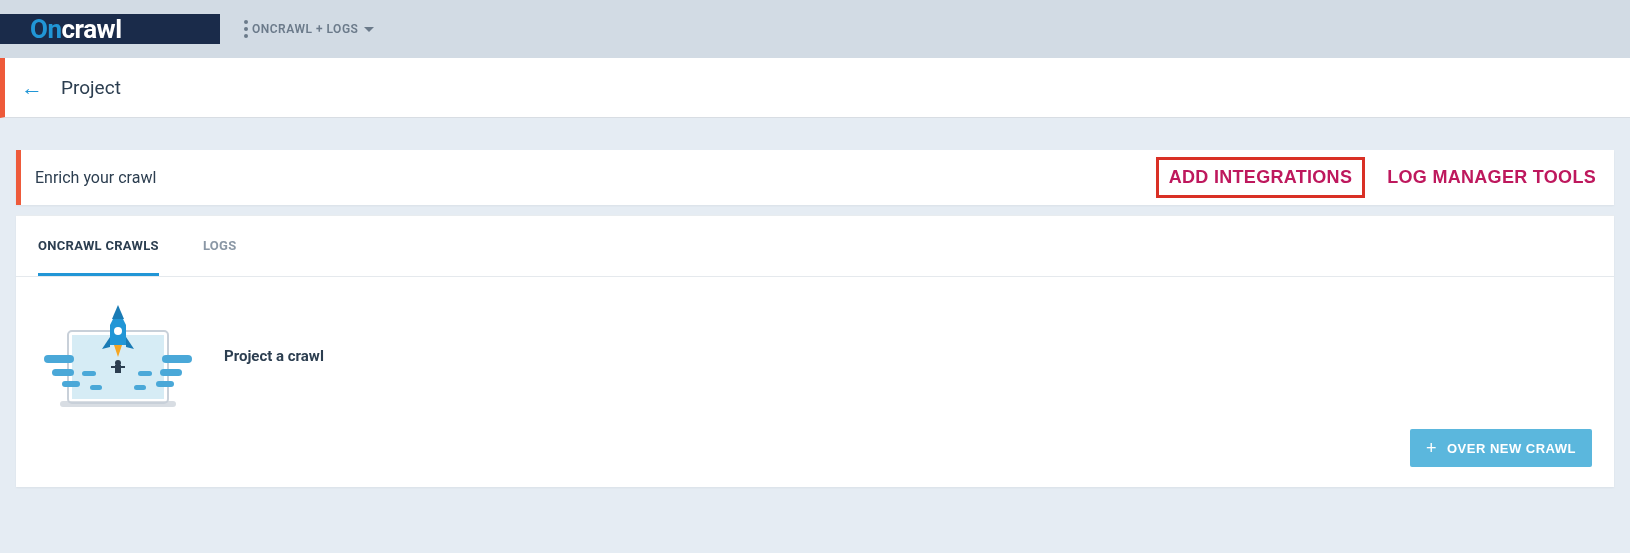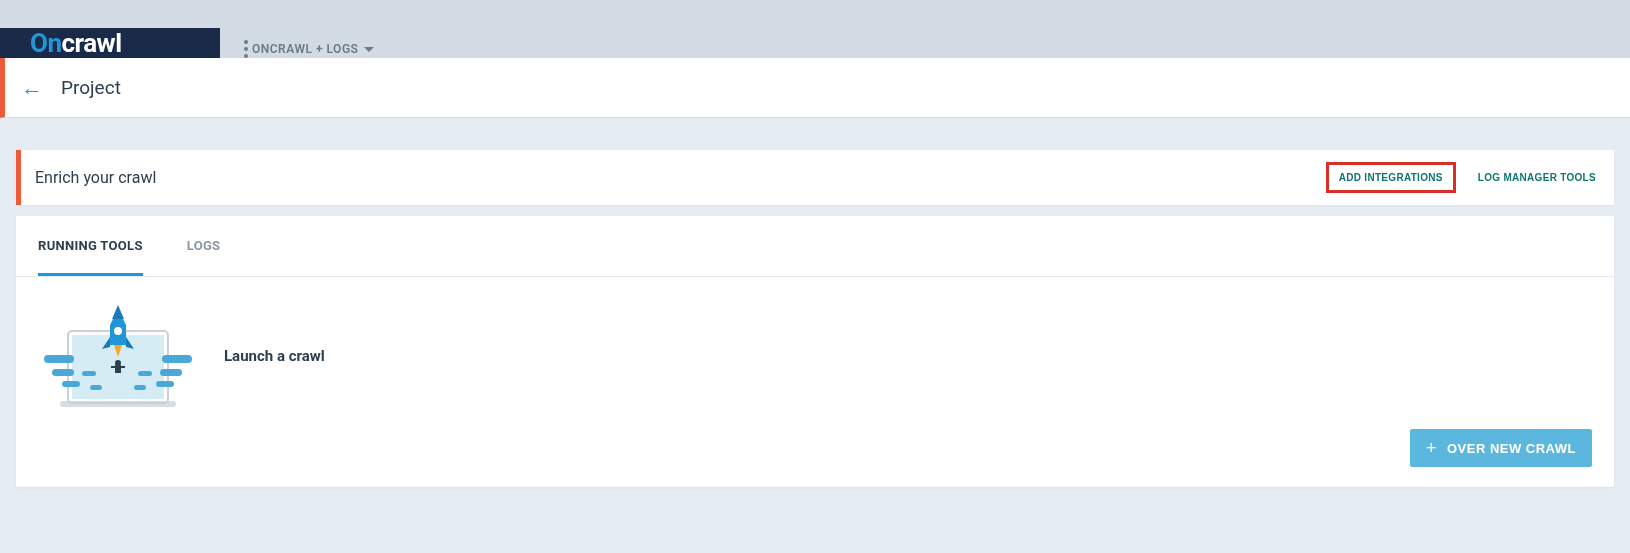--- a/index.html
+++ b/index.html
@@ -9,21 +9,21 @@
     }
     body {
       font-family: -apple-system, BlinkMacSystemFont, "Segoe UI", Roboto, "Helvetica Neue", Arial, sans-serif;
       background-color: #e5ecf3;
       width: 1630px;
       height: 553px;
       overflow: hidden;
     }
     .top-bar {
       display: flex;
-      align-items: flex-end;
+      align-items: center;
       height: 58px;
       background-color: #d2dbe4;
     }
     .logo-area {
       background-color: #1a2b4a;
       width: 220px;
       display: flex;
       align-items: center;
       padding-left: 30px;
     }
@@ -115,23 +115,23 @@
     .enrich-label {
       font-size: 16px;
       color: #2c3e50;
     }
     .enrich-actions {
       display: flex;
       align-items: center;
       gap: 22px;
     }
     .btn-link {
-      font-size: 10px;
-      font-weight: 700;
-      color: #0f766e;
+      font-size: 18px;
+      font-weight: 700;
+      color: #be185d;
       letter-spacing: 0.3px;
       cursor: pointer;
       text-decoration: none;
       background: none;
       border: none;
     }
     .btn-highlighted {
       border: 3px solid #d93025;
       padding: 7px 10px;
     }
@@ -231,21 +231,21 @@
   <div class="enrich-card">
     <span class="enrich-label">Enrich your crawl</span>
     <div class="enrich-actions">
       <button class="btn-link btn-highlighted">ADD INTEGRATIONS</button>
       <button class="btn-link">LOG MANAGER TOOLS</button>
     </div>
   </div>
 
   <div class="main-card">
     <div class="tabs">
-      <div class="tab active">RUNNING TOOLS</div>
+      <div class="tab active">ONCRAWL CRAWLS</div>
       <div class="tab">LOGS</div>
     </div>
 
     <div class="tab-content">
       <div class="launch-row">
         <svg class="illustration" viewBox="0 0 160 110">
 
           <rect x="22" y="100" width="116" height="6" rx="3" fill="#d8dde3"></rect>
 
           <rect x="30" y="30" width="100" height="72" rx="4" fill="none" stroke="#c8d0d9" stroke-width="2"></rect>
@@ -274,21 +274,21 @@
           <path d="M72 36 L64 48 L72 46 Z" fill="#1a7bb5"></path>
           <path d="M88 36 L96 48 L88 46 Z" fill="#1a7bb5"></path>
 
           <path d="M76 44 L80 56 L84 44 Z" fill="#f5a623"></path>
 
           <circle cx="80" cy="62" r="3" fill="#2c3e50"></circle>
           <rect x="77" y="64" width="6" height="8" fill="#2c3e50"></rect>
           <rect x="73" y="65" width="4" height="2" fill="#2c3e50"></rect>
           <rect x="83" y="65" width="4" height="2" fill="#2c3e50"></rect>
         </svg>
-        <span class="launch-label">Launch a crawl</span>
+        <span class="launch-label">Project a crawl</span>
       </div>
     </div>
 
     <div class="card-footer">
       <button class="btn-primary">
         <span class="plus-icon">+</span>
         <span>OVER NEW CRAWL</span>
       </button>
     </div>
   </div>

